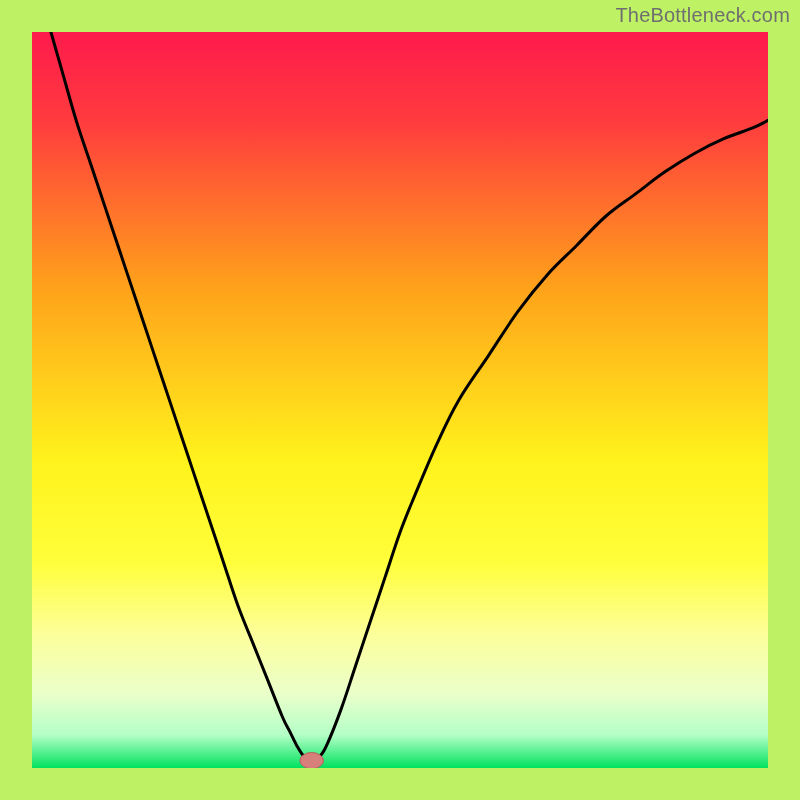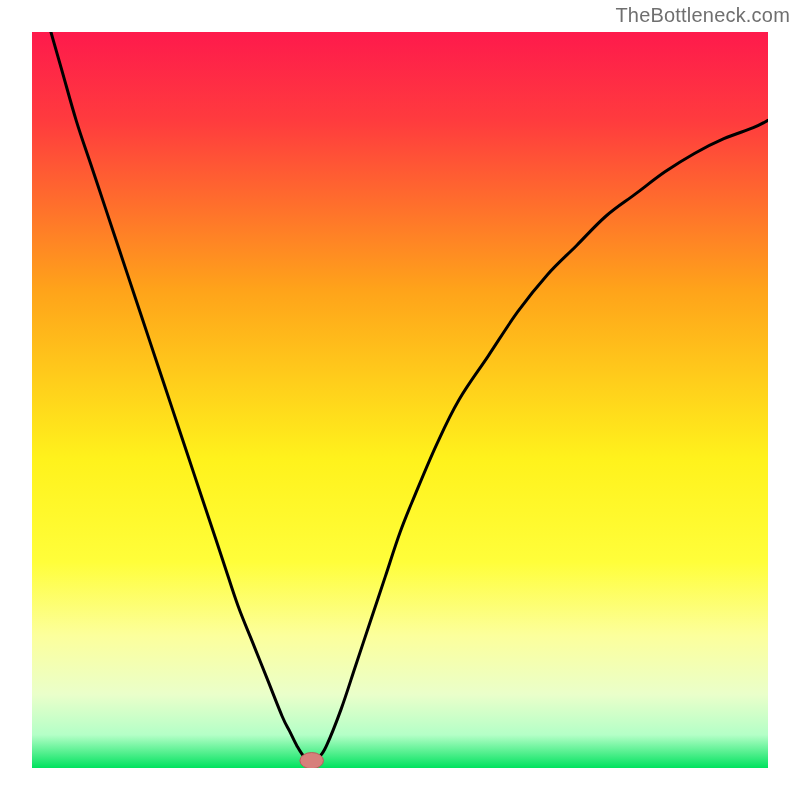--- a/index.html
+++ b/index.html
@@ -10,21 +10,21 @@
     background: #000;
     overflow: hidden;
     font-family: Arial, Helvetica, sans-serif;
   }
   .frame {
     position: absolute;
     top: 0;
     left: 0;
     width: 800px;
     height: 800px;
-    background: #ffffff;
+    background: #bef264;
   }
   .plot {
     position: absolute;
     top: 32px;
     left: 32px;
     width: 736px;
     height: 736px;
     
   }
   .attribution {

